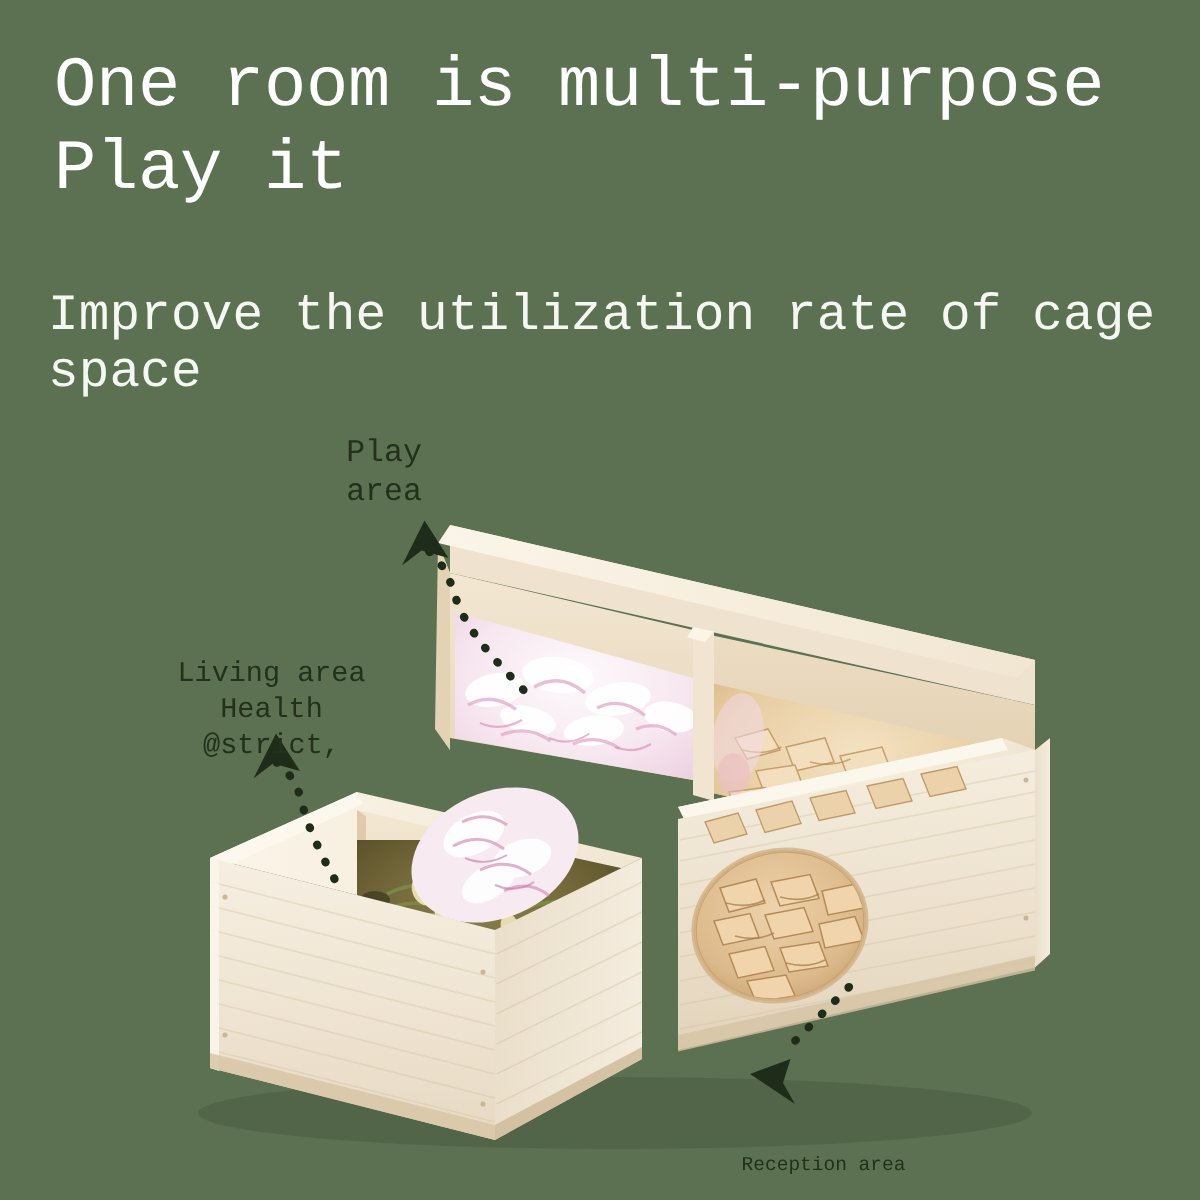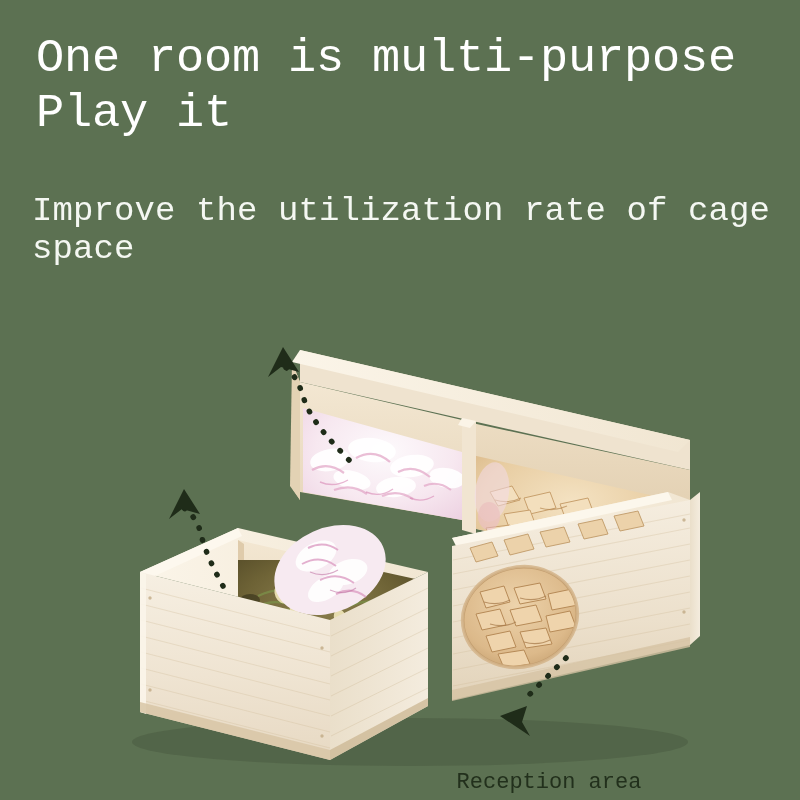--- a/index.html
+++ b/index.html
@@ -58,21 +58,21 @@
     position: absolute;
     color: #22301c;
     font-weight: 400;
     white-space: pre-line;
     text-align: center;
     line-height: 1.25;
   }
   #label-play        { left: 196px; top: 290px; width: 120px; font-size: 21px; }
   #label-living      { left: 96px;  top: 438px; width: 170px; font-size: 19px; text-align: center;}
   #label-hospitality { left: 452px; top: 727px; width: 218px; font-size: 23px; }
-  #label-reception   { left: 440px; top: 769px; width: 218px; font-size: 22px; }
+  #label-reception   { left: 440px; top: 769px; width: 218px; font-size: 13px; }
 
   
   .arrow-svg {
     position: absolute;
     overflow: visible;
     pointer-events: none;
   }
 
   
   #box-wrap {
@@ -417,15 +417,19 @@
       <path d="M223,586 C212,566 204,548 201,534 C198,522 192,514 184,508" fill="none" stroke="#1f2c19" stroke-width="5.5" stroke-linecap="round" stroke-dasharray="0.5,12"></path>
       <path d="M184,489 L200,514 L182,509 L169,519 Z" fill="#1f2c19"></path>
     </g>
 
     <g>
       <path d="M566,658 C552,672 538,686 526,698" fill="none" stroke="#1f2c19" stroke-width="5.5" stroke-linecap="round" stroke-dasharray="0.5,12"></path>
       <path d="M500,716 L527,706 L522,722 L530,736 Z" fill="#1f2c19"></path>
     </g>
   </svg>
 
+  <div class="callout" id="label-play">Play
+area</div>
+  <div class="callout" id="label-living">Living area
+Health @strict,</div>
   <div class="callout" id="label-reception">Reception area</div>
 
 </div>
 
 </body></html>

